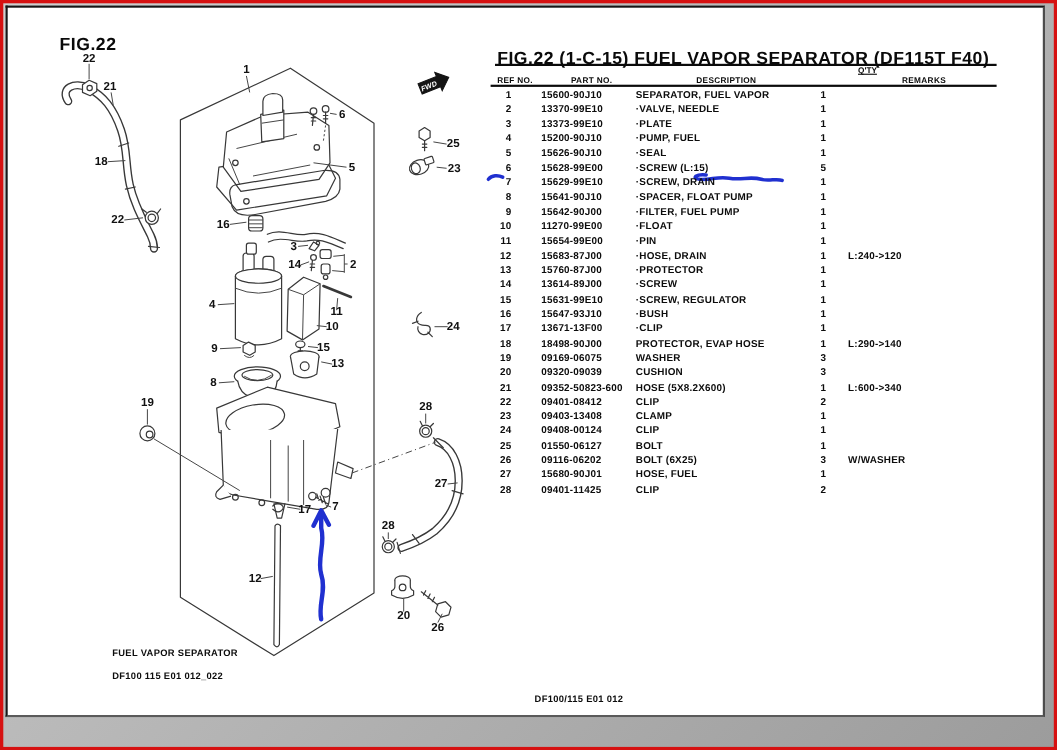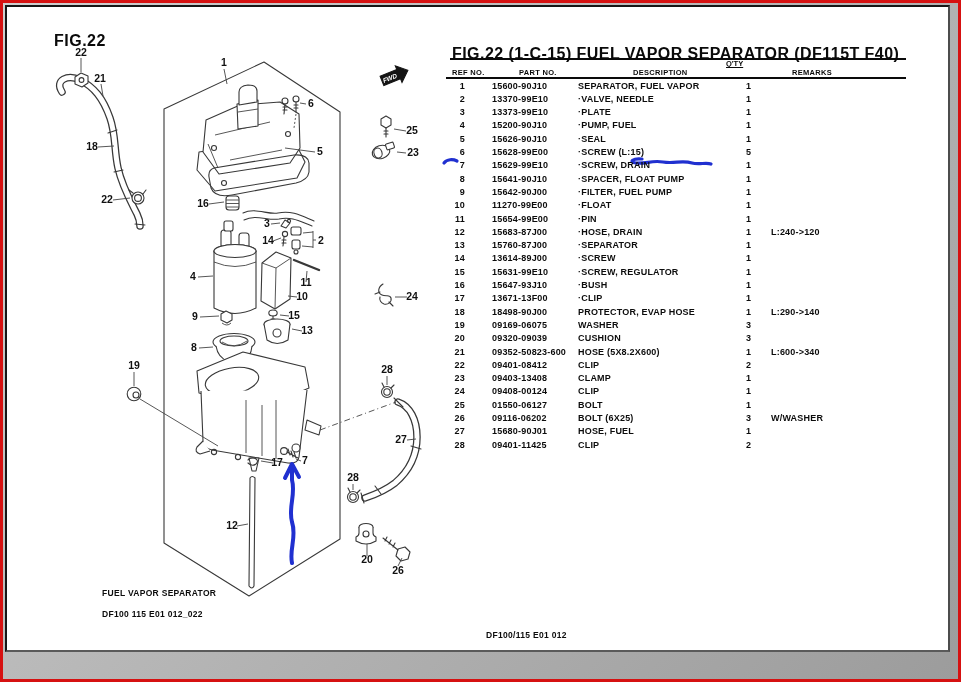--- a/index.html
+++ b/index.html
@@ -8,21 +8,21 @@
   
   .gray-band{position:absolute;inset:3px;background:linear-gradient(135deg,#cfcfcf,#9c9c9c);}
   .page{position:absolute;left:5px;top:5px;width:941px;height:643px;
         background:#fff;border:2px solid #161616;border-right-color:#4c4c4c;border-bottom-color:#5a5a5a;}
   .abs{position:absolute;white-space:nowrap;}
   .fig-label{left:54px;top:32px;font-size:16px;font-weight:bold;color:#0a0a0a;letter-spacing:.5px;}
   .tbl-title{left:452px;top:45px;font-size:16px;font-weight:bold;color:#0a0a0a;letter-spacing:.45px;}
   .title-rule{left:450px;top:58px;width:456px;height:2px;background:#0a0a0a;}
   .hdr-rule{left:446px;top:77px;width:460px;height:1.5px;background:#0a0a0a;}
   .col-hdr{font-size:7.5px;font-weight:bold;color:#0a0a0a;letter-spacing:.3px;top:68px;}
-  .qty-hdr{left:726px;top:59px;font-size:7.5px;font-weight:bold;color:#0a0a0a;text-decoration:underline;}
+  .qty-hdr{left:780px;top:59px;font-size:7.5px;font-weight:bold;color:#0a0a0a;text-decoration:underline;}
   #rows .prow{position:absolute;left:0;width:961px;height:13.3px;}
   #rows span{position:absolute;font-size:9px;font-weight:600;color:#0c0c0c;letter-spacing:.2px;white-space:nowrap;}
   #rows .c-ref{left:440px;width:25px;text-align:right;}
   #rows .c-part{left:492px;}
   #rows .c-desc{left:578px;}
   #rows .c-qty{left:736px;width:25px;text-align:center;}
   #rows .c-rem{left:771px;}
   .foot{font-size:8.5px;font-weight:600;color:#0c0c0c;letter-spacing:.3px;padding-left:48px;}
   svg{position:absolute;left:0;top:0;}
   .ln{stroke:#383838;stroke-width:1.1;fill:none;stroke-linejoin:round;stroke-linecap:round;}
@@ -269,21 +269,21 @@
 </svg>
 
 <div class="abs fig-label">FIG.22</div>
 
 <div class="abs title-rule"></div>
 <div class="abs tbl-title">FIG.22 (1-C-15) FUEL VAPOR SEPARATOR (DF115T F40)</div>
 <div class="abs qty-hdr">Q'TY</div>
 <div class="abs col-hdr" style="left:452px;">REF NO.</div>
 <div class="abs col-hdr" style="left:519px;">PART NO.</div>
 <div class="abs col-hdr" style="left:633px;">DESCRIPTION</div>
-<div class="abs col-hdr" style="left:792px;">REMARKS</div>
+<div class="abs col-hdr" style="left:820px;">REMARKS</div>
 <div class="abs hdr-rule"></div>
 
 <div id="rows">
     <div class="prow" style="top: 80.5px;">
       <span class="c-ref">1</span>
       <span class="c-part">15600-90J10</span>
       <span class="c-desc">SEPARATOR, FUEL VAPOR</span>
       <span class="c-qty">1</span>
       <span class="c-rem"></span>
     </div>
@@ -360,21 +360,21 @@
     <div class="prow" style="top: 226.8px;">
       <span class="c-ref">12</span>
       <span class="c-part">15683-87J00</span>
       <span class="c-desc">·HOSE, DRAIN</span>
       <span class="c-qty">1</span>
       <span class="c-rem">L:240-&gt;120</span>
     </div>
     <div class="prow" style="top: 240.1px;">
       <span class="c-ref">13</span>
       <span class="c-part">15760-87J00</span>
-      <span class="c-desc">·SEPARATOR</span>
+      <span class="c-desc">·PROTECTOR</span>
       <span class="c-qty">1</span>
       <span class="c-rem"></span>
     </div>
     <div class="prow" style="top: 253.4px;">
       <span class="c-ref">14</span>
       <span class="c-part">13614-89J00</span>
       <span class="c-desc">·SCREW</span>
       <span class="c-qty">1</span>
       <span class="c-rem"></span>
     </div>

